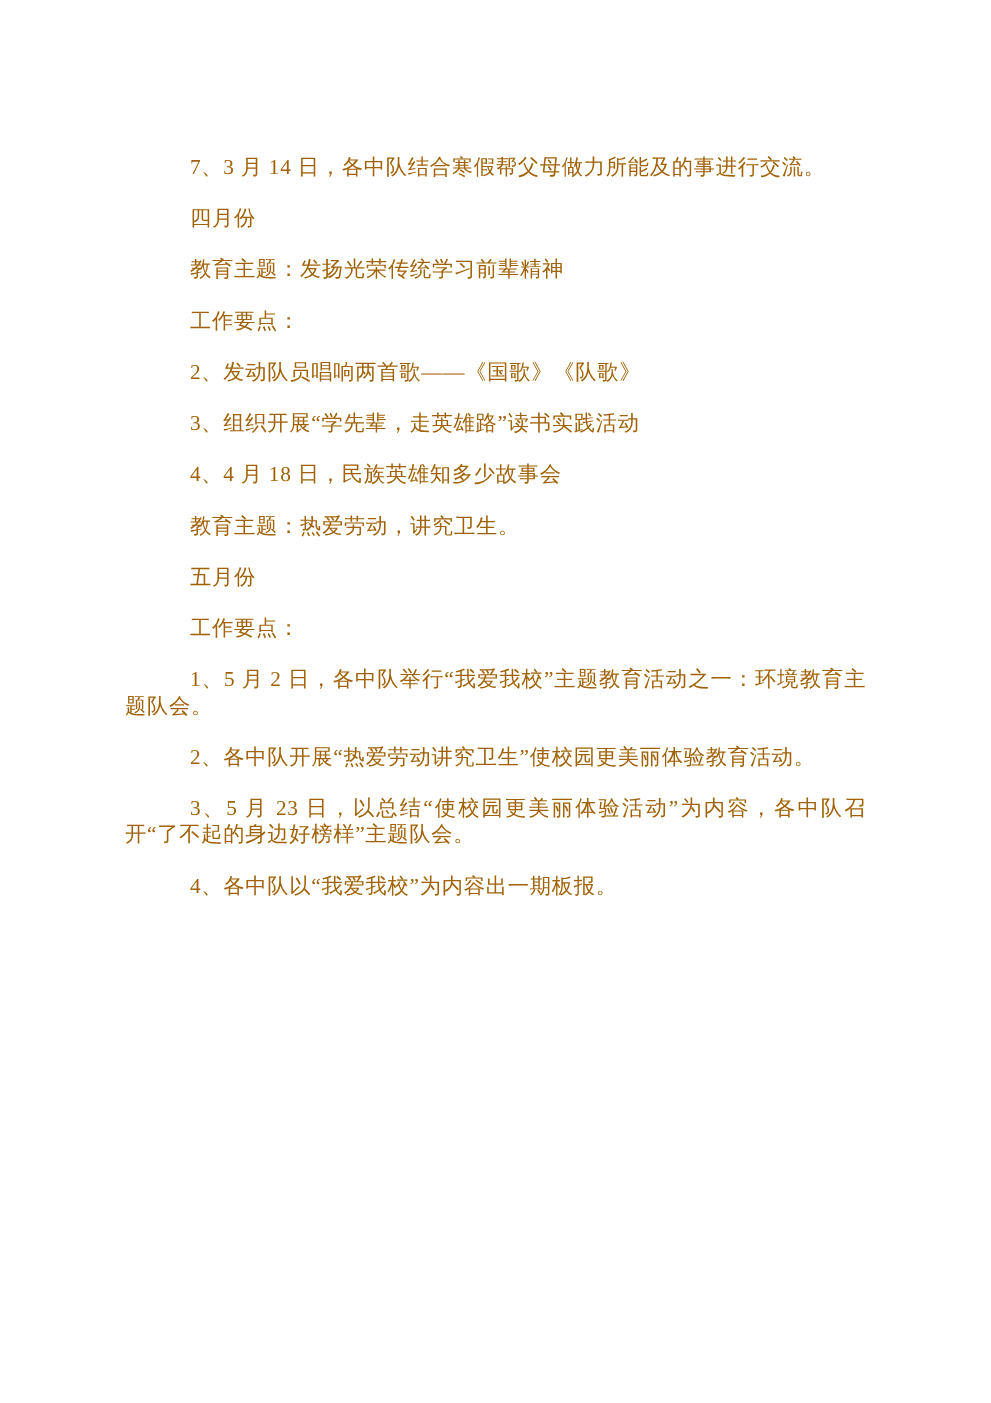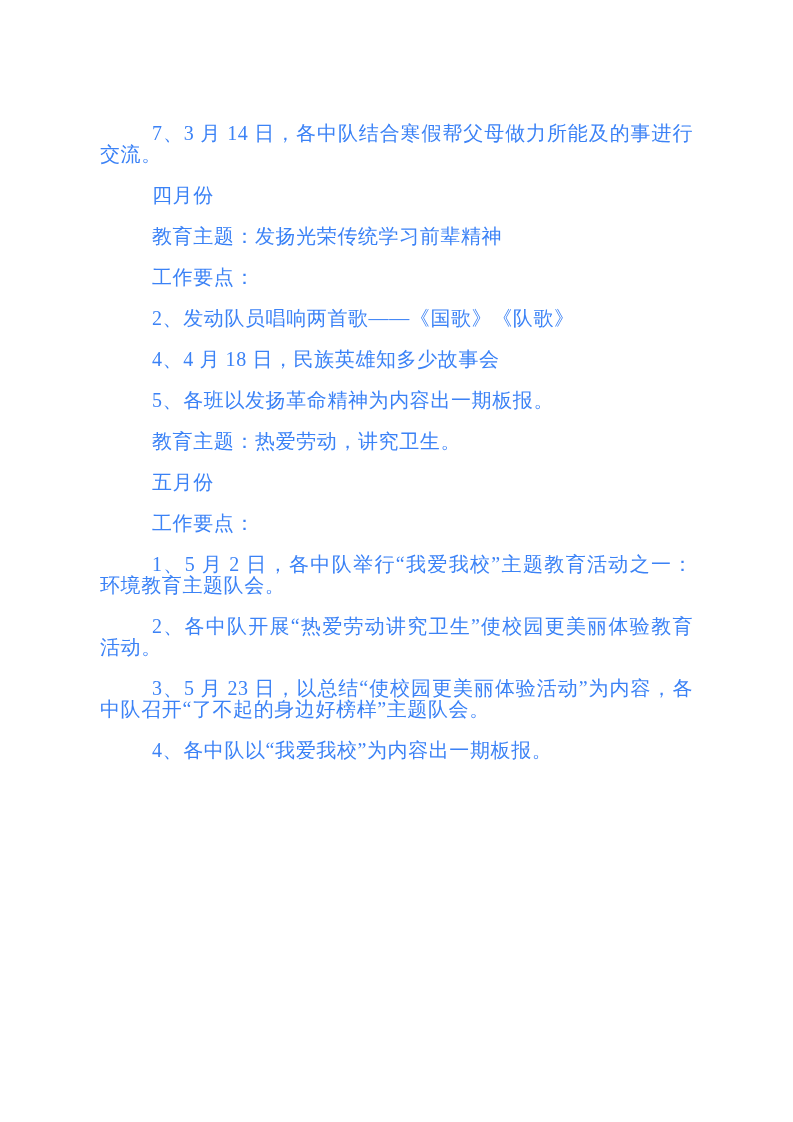--- a/index.html
+++ b/index.html
@@ -16,41 +16,41 @@
   .page {
     box-sizing: border-box;
     width: 793px;
     height: 1122px;
     background: #ffffff;
     padding: 103px 100px 0 100px;
     color: #474747;
   }
   .para {
     margin: 20px 0 0 0;
-    font-size: 20px;
+    font-size: 17px;
     line-height: 21px;
     letter-spacing: 0.6px;
     text-indent: 52px;
     text-align: justify;
     word-break: break-all;
-    color: #3b82f6;
+    color: #a16207;
     font-weight: 400;
   }
 </style>
 </head>
 <body>
 
 <div class="page">
   <p class="para">7、3 月 14 日，各中队结合寒假帮父母做力所能及的事进行交流。</p>
   <p class="para">四月份</p>
   <p class="para">教育主题：发扬光荣传统学习前辈精神</p>
   <p class="para">工作要点：</p>
   <p class="para">2、发动队员唱响两首歌——《国歌》《队歌》</p>
+  <p class="para">3、组织开展“学先辈，走英雄路”读书实践活动</p>
   <p class="para">4、4 月 18 日，民族英雄知多少故事会</p>
-  <p class="para">5、各班以发扬革命精神为内容出一期板报。</p>
   <p class="para">教育主题：热爱劳动，讲究卫生。</p>
   <p class="para">五月份</p>
   <p class="para">工作要点：</p>
   <p class="para">1、5 月 2 日，各中队举行“我爱我校”主题教育活动之一：环境教育主题队会。</p>
   <p class="para">2、各中队开展“热爱劳动讲究卫生”使校园更美丽体验教育活动。</p>
   <p class="para">3、5 月 23 日，以总结“使校园更美丽体验活动”为内容，各中队召开“了不起的身边好榜样”主题队会。</p>
   <p class="para">4、各中队以“我爱我校”为内容出一期板报。</p>
 </div>
 
 </body></html>

